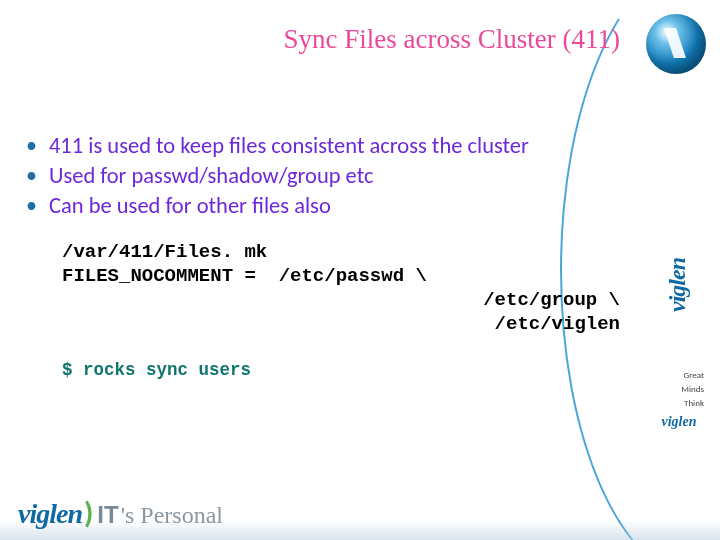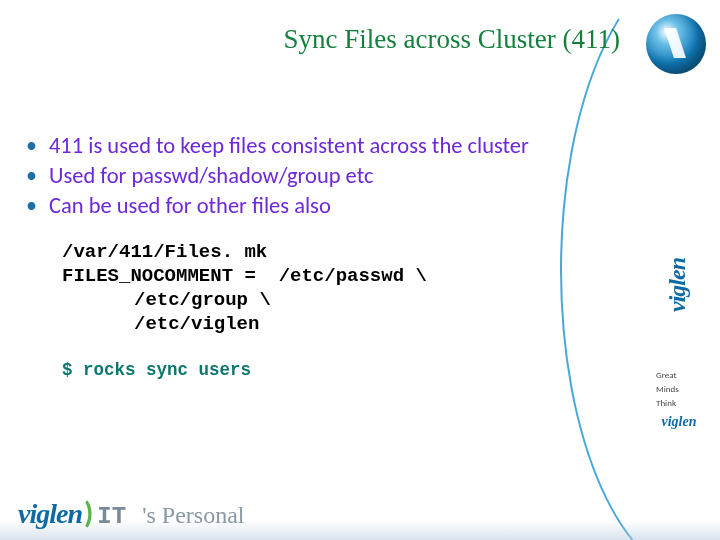--- a/index.html
+++ b/index.html
@@ -12,21 +12,21 @@
   }
   .title {
     position: absolute;
     top: 24px;
     left: 0;
     right: 90px;
     text-align: right;
     padding-right: 10px;
     font-family: Georgia, 'Times New Roman', serif;
     font-size: 27px;
-    color: #15803d;
+    color: #ec4899;
   }
   .content {
     position: absolute;
     top: 132px;
     left: 26px;
     right: 100px;
   }
   .bullet {
     display: flex;
     align-items: flex-start;
@@ -47,21 +47,21 @@
   .code-block {
     margin-top: 20px;
     margin-left: 36px;
     font-family: 'Courier New', monospace;
     font-size: 19px;
     font-weight: bold;
     line-height: 24px;
     color: #000;
     white-space: pre;
   }
-  .code-block .indent { padding-left: 72px; display: block; }
+  .code-block .indent { padding-left: 72px; display: block; text-align: right; }
   .cmd-block {
     margin-top: 24px;
     margin-left: 36px;
     font-family: 'Courier New', monospace;
     font-size: 17.5px;
     font-weight: bold;
     color: #0f766e;
   }
   
   .curve {
@@ -115,21 +115,21 @@
     margin: 0 auto 8px;
     height: 150px;
     display: flex;
     align-items: center;
     justify-content: center;
   }
   .side-tag {
     font-size: 9px;
     line-height: 14px;
     color: #444;
-    text-align: left;
+    text-align: right;
     margin-left: 6px;
   }
   .side-tag-logo {
     font-family: Georgia, serif;
     font-style: italic;
     font-weight: bold;
     font-size: 14px;
     color: #0f6aa3;
     margin-top: 4px;
     margin-left: 4px;
@@ -166,31 +166,31 @@
     color: #0f6aa3;
     letter-spacing: -1px;
   }
   .footer-brand .paren {
     color: #59b44a;
     font-size: 30px;
     font-weight: bold;
     margin: 0 2px;
   }
   .footer-brand .it {
-    font-family: Liberation Mono, monospace;
+    font-family: Liberation Sans, sans-serif;
     font-weight: 800;
     font-size: 24px;
     color: #7a8a97;
     margin-left: 2px;
   }
   .footer-brand .personal {
     font-family: 'Brush Script MT', 'Comic Sans MS', cursive;
     font-size: 24px;
     color: #8a98a4;
-    margin-left: 16px;
+    margin-left: 2px;
   }
 </style>
 </head>
 <body>
 
 <div class="slide">
 
   <div class="curve"></div>
 
   <div class="logo-sphere"></div>

